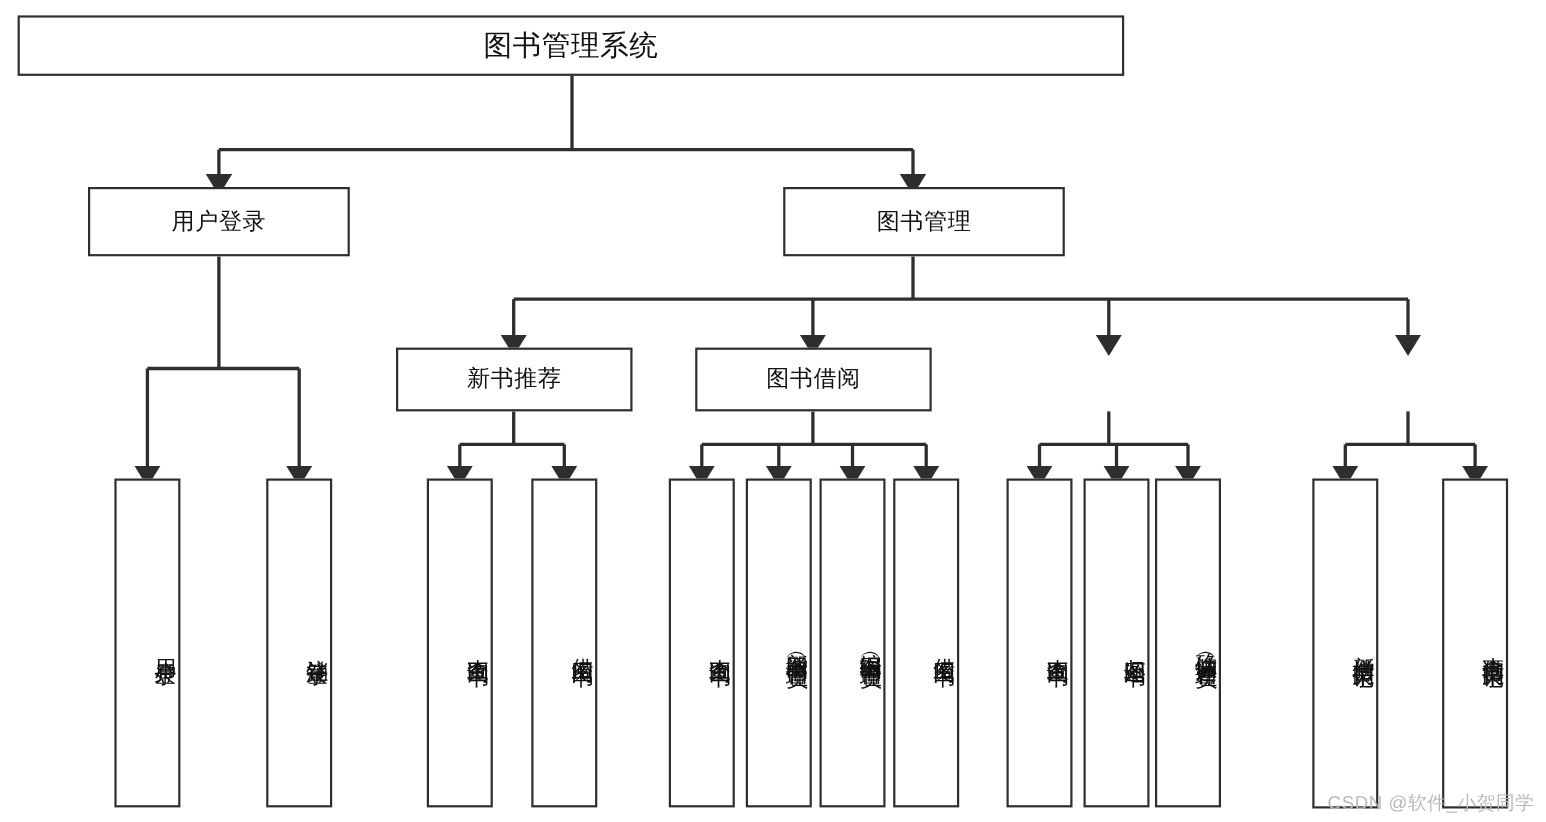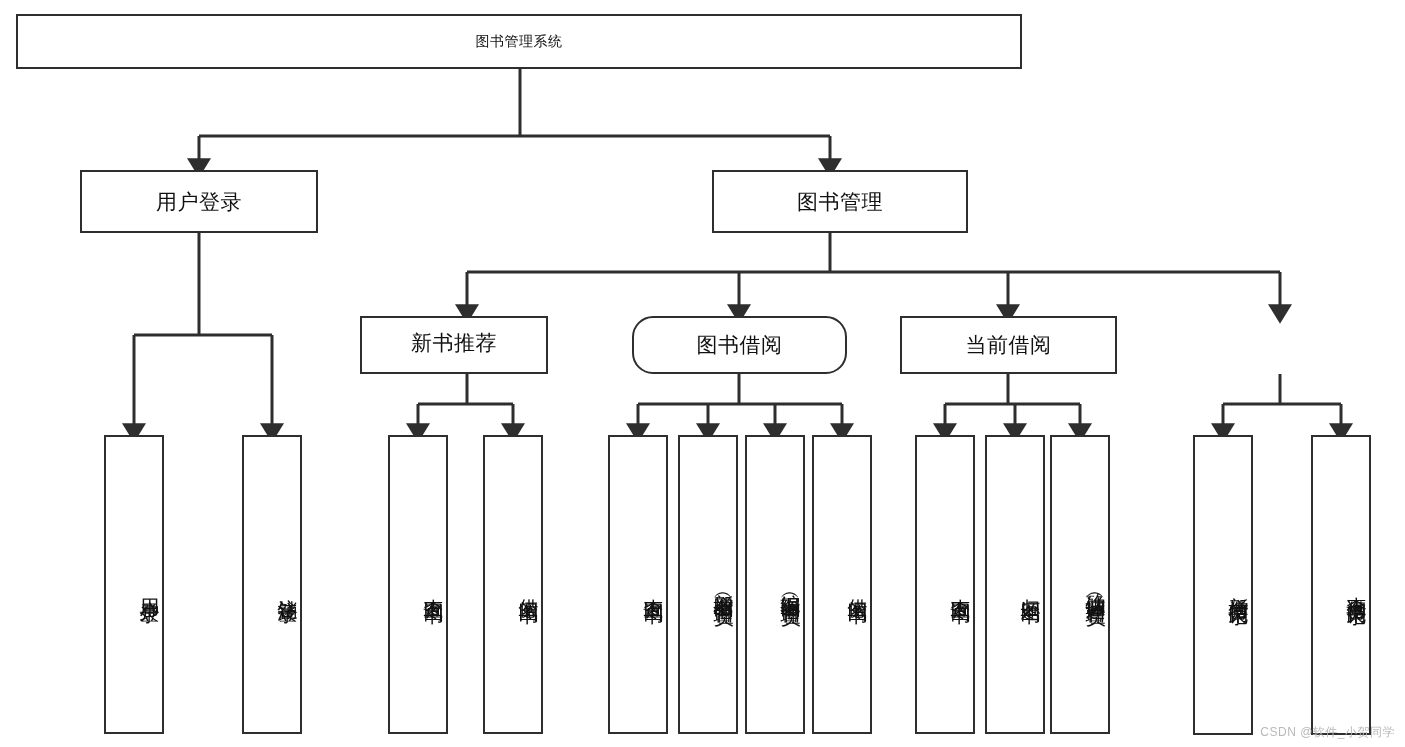--- a/index.html
+++ b/index.html
@@ -34,21 +34,21 @@
     align-items: center;
     justify-content: center;
     color: #111111;
   }
   .node-h {
     font-size: 21px;
     letter-spacing: 0.5px;
     line-height: 1.1;
   }
   .node.root {
-    font-size: 14px;
+    font-size: 26px;
   }
   .node-v {
     writing-mode: vertical-rl;
     text-orientation: upright;
     font-size: 20px;
     line-height: 1.25;
     letter-spacing: 2px;
     align-items: flex-start;
     justify-content: center;
     padding-top: 4px;
@@ -56,21 +56,21 @@
   }
   .node-v .vtext {
     writing-mode: vertical-rl;
     text-orientation: upright;
     display: block;
   }
   .watermark {
     position: absolute;
     right: 10px;
     bottom: 6px;
-    font-size: 12px;
+    font-size: 17px;
     color: #b9b9b9;
     letter-spacing: 0.5px;
     white-space: nowrap;
     user-select: none;
   }
 </style>
 </head>
 <body>
 
 <div id="canvas">
@@ -131,28 +131,25 @@
     <span>图书管理系统</span>
   </div>
 
   <div class="node node-h" style="left:80px; top:170px; width:238px; height:63px;">
     <span>用户登录</span>
   </div>
   <div class="node node-h" style="left:712px; top:170px; width:256px; height:63px;">
     <span>图书管理</span>
   </div>
 
-  <div class="node node-h" style="left:360px; top:316px; width:188px; height:58px;font-family:Liberation Mono, monospace;">
+  <div class="node node-h" style="left:360px; top:316px; width:215px; height:58px;">
     <span>新书推荐</span>
   </div>
-  <div class="node node-h" style="left:632px; top:316px; width:215px; height:58px;border-radius:21px;">
+  <div class="node node-h" style="left:632px; top:316px; width:215px; height:58px;">
     <span>图书借阅</span>
-  </div>
-  <div class="node node-h" style="left:900px; top:316px; width:217px; height:58px;">
-    <span>当前借阅</span>
   </div>
 
   <div class="node node-v" style="left:104px; top:435px; width:60px; height:299px;">
     <span class="vtext">用户登录</span>
   </div>
   <div class="node node-v" style="left:242px; top:435px; width:60px; height:299px;">
     <span class="vtext">注销登录</span>
   </div>
 
   <div class="node node-v" style="left:388px; top:435px; width:60px; height:299px;">

